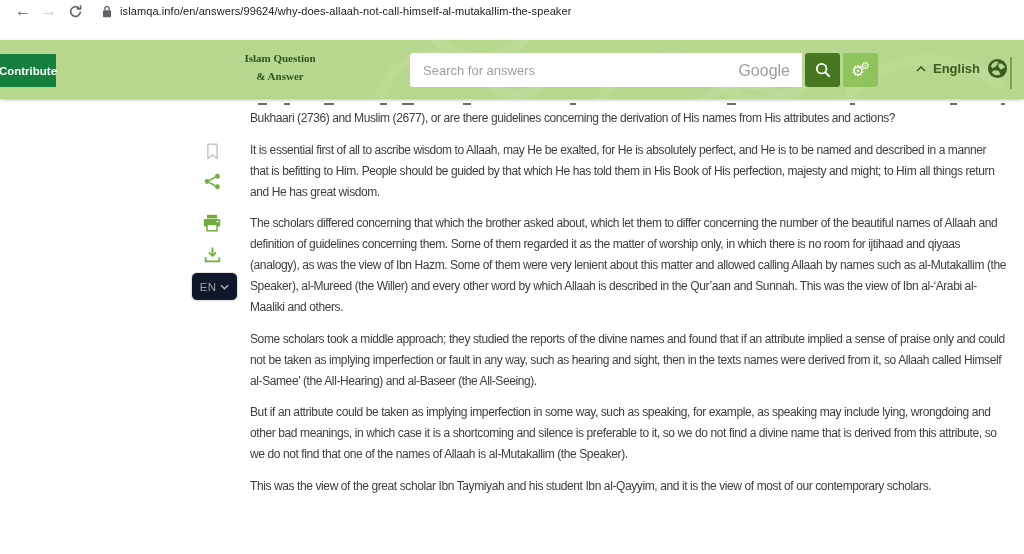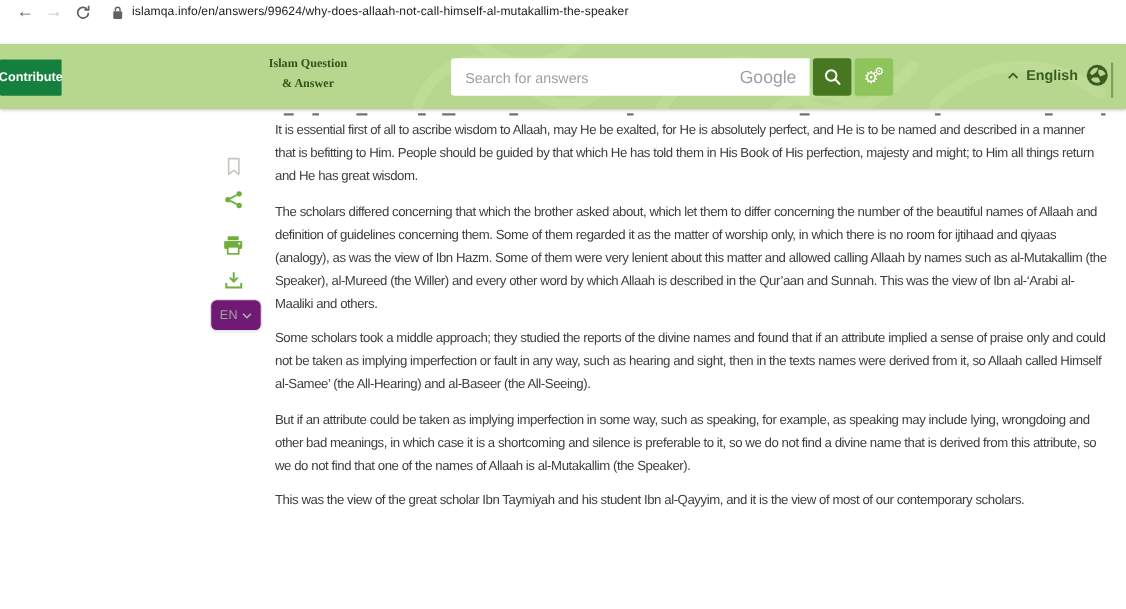--- a/index.html
+++ b/index.html
@@ -15,35 +15,35 @@
   .arrow-glyph.disabled { color:#c4c7cb; }
   .urlbar { display:flex; align-items:center; margin-left:14px; gap:8px; }
   .url-text { font-size:11px; color:#202124; letter-spacing:0.1px; }
 
   
   .site-header { position:absolute; left:0; top:40px; width:1024px; height:59px; background:#b6d78d; box-shadow:0 1px 3px rgba(0,0,0,.25); }
   .watermark { position:absolute; left:0; top:0; width:1024px; height:59px; pointer-events:none; }
   .contribute-btn { position:absolute; left:0; top:14px; width:56px; height:33px; background:#15803d; color:#fff; font-size:11.5px; font-weight:bold; display:flex; align-items:center; justify-content:center; border:none; cursor:pointer; border-radius:1px; }
   .logo { position:absolute; left:213px; top:10px; width:134px; text-align:center; font-family:"Liberation Serif", serif; font-weight:bold; color:#2e5418; font-size:11px; line-height:17.5px; cursor:pointer; }
   .search-wrap { position:absolute; left:410px; top:13px; height:34px; display:flex; }
-  .search-input-box { position:relative; width:326px; height:34px; background:#fff; border-radius:3px 0 0 3px; }
+  .search-input-box { position:relative; width:392px; height:34px; background:#fff; border-radius:3px 0 0 3px; }
   .search-input { width:100%; height:100%; border:none; outline:none; background:transparent; padding:0 62px 0 13px; font-size:13px; color:#444; font-family:"Liberation Sans", sans-serif; }
   .search-input::placeholder { color:#9e9e9e; }
   .engine-label { position:absolute; right:12px; top:9px; font-size:16px; color:#9aa0a6; }
   .search-btn { width:35px; height:34px; margin-left:3px; background:#487722; border:none; border-radius:3px; display:flex; align-items:center; justify-content:center; cursor:pointer; }
   .settings-btn { width:35px; height:34px; margin-left:3px; background:#8fc45c; border:none; border-radius:3px; display:flex; align-items:center; justify-content:center; cursor:pointer; color:#fff; }
   .gear-big { font-size:15px; line-height:1; }
   .gear-small { font-size:10px; line-height:1; margin-left:-4px; margin-top:-8px; }
   .lang-switch { position:absolute; left:916px; top:18px; display:flex; align-items:center; gap:7px; cursor:pointer; }
   .lang-label { font-size:13px; color:#3a5c1f; font-weight:bold; }
   .header-divider { position:absolute; left:1010px; top:17px; width:2px; height:32px; background:#7fa055; }
 
   
   .rail-icon { position:absolute; display:flex; align-items:center; justify-content:center; cursor:pointer; }
-  .lang-pill { position:absolute; left:191px; top:272px; width:47px; height:29px; background:#701a75; border:1px solid #e3e3e3; border-radius:6px; display:flex; align-items:center; justify-content:center; gap:4px; cursor:pointer; box-shadow:0 1px 2px rgba(0,0,0,.05); }
+  .lang-pill { position:absolute; left:191px; top:272px; width:47px; height:29px; background:#0f172a; border:1px solid #e3e3e3; border-radius:6px; display:flex; align-items:center; justify-content:center; gap:4px; cursor:pointer; box-shadow:0 1px 2px rgba(0,0,0,.05); }
   .lang-pill span { font-size:11.5px; color:#9ba894; letter-spacing:.3px; }
 
   
   .article { position:absolute; left:250px; top:100px; width:757px; }
   .clipped-line {
     height:6px; width:757px;
     background-image:
       linear-gradient(#6e6e6e,#6e6e6e), linear-gradient(#6e6e6e,#6e6e6e),
       linear-gradient(#6e6e6e,#6e6e6e), linear-gradient(#6e6e6e,#6e6e6e),
       linear-gradient(#6e6e6e,#6e6e6e), linear-gradient(#6e6e6e,#6e6e6e),
@@ -172,20 +172,21 @@
 
   <div class="lang-pill">
     <span>EN</span>
     <svg viewBox="0 0 10 6" width="9" height="6">
       <polyline points="1,1 5,5 9,1" fill="none" stroke="#b3b9ae" stroke-width="1.5"></polyline>
     </svg>
   </div>
 
   <div class="article">
     <div class="clipped-line"></div>
+    <p>Bukhaari (2736) and Muslim (2677), or are there guidelines concerning the derivation of His names from His attributes and actions?</p>
     <p>It is essential first of all to ascribe wisdom to Allaah, may He be exalted, for He is absolutely perfect, and He is to be named and described in a manner that is befitting to Him. People should be guided by that which He has told them in His Book of His perfection, majesty and might; to Him all things return and He has great wisdom.</p>
     <p>The scholars differed concerning that which the brother asked about, which let them to differ concerning the number of the beautiful names of Allaah and definition of guidelines concerning them. Some of them regarded it as the matter of worship only, in which there is no room for ijtihaad and qiyaas (analogy), as was the view of Ibn Hazm. Some of them were very lenient about this matter and allowed calling Allaah by names such as al-Mutakallim (the Speaker), al-Mureed (the Willer) and every other word by which Allaah is described in the Qur’aan and Sunnah. This was the view of Ibn al-‘Arabi al-Maaliki and others.</p>
     <p>Some scholars took a middle approach; they studied the reports of the divine names and found that if an attribute implied a sense of praise only and could not be taken as implying imperfection or fault in any way, such as hearing and sight, then in the texts names were derived from it, so Allaah called Himself al-Samee’ (the All-Hearing) and al-Baseer (the All-Seeing).</p>
     <p>But if an attribute could be taken as implying imperfection in some way, such as speaking, for example, as speaking may include lying, wrongdoing and other bad meanings, in which case it is a shortcoming and silence is preferable to it, so we do not find a divine name that is derived from this attribute, so we do not find that one of the names of Allaah is al-Mutakallim (the Speaker).</p>
     <p>This was the view of the great scholar Ibn Taymiyah and his student Ibn al-Qayyim, and it is the view of most of our contemporary scholars.</p>
   </div>
 
 </div>
 
 </body></html>

